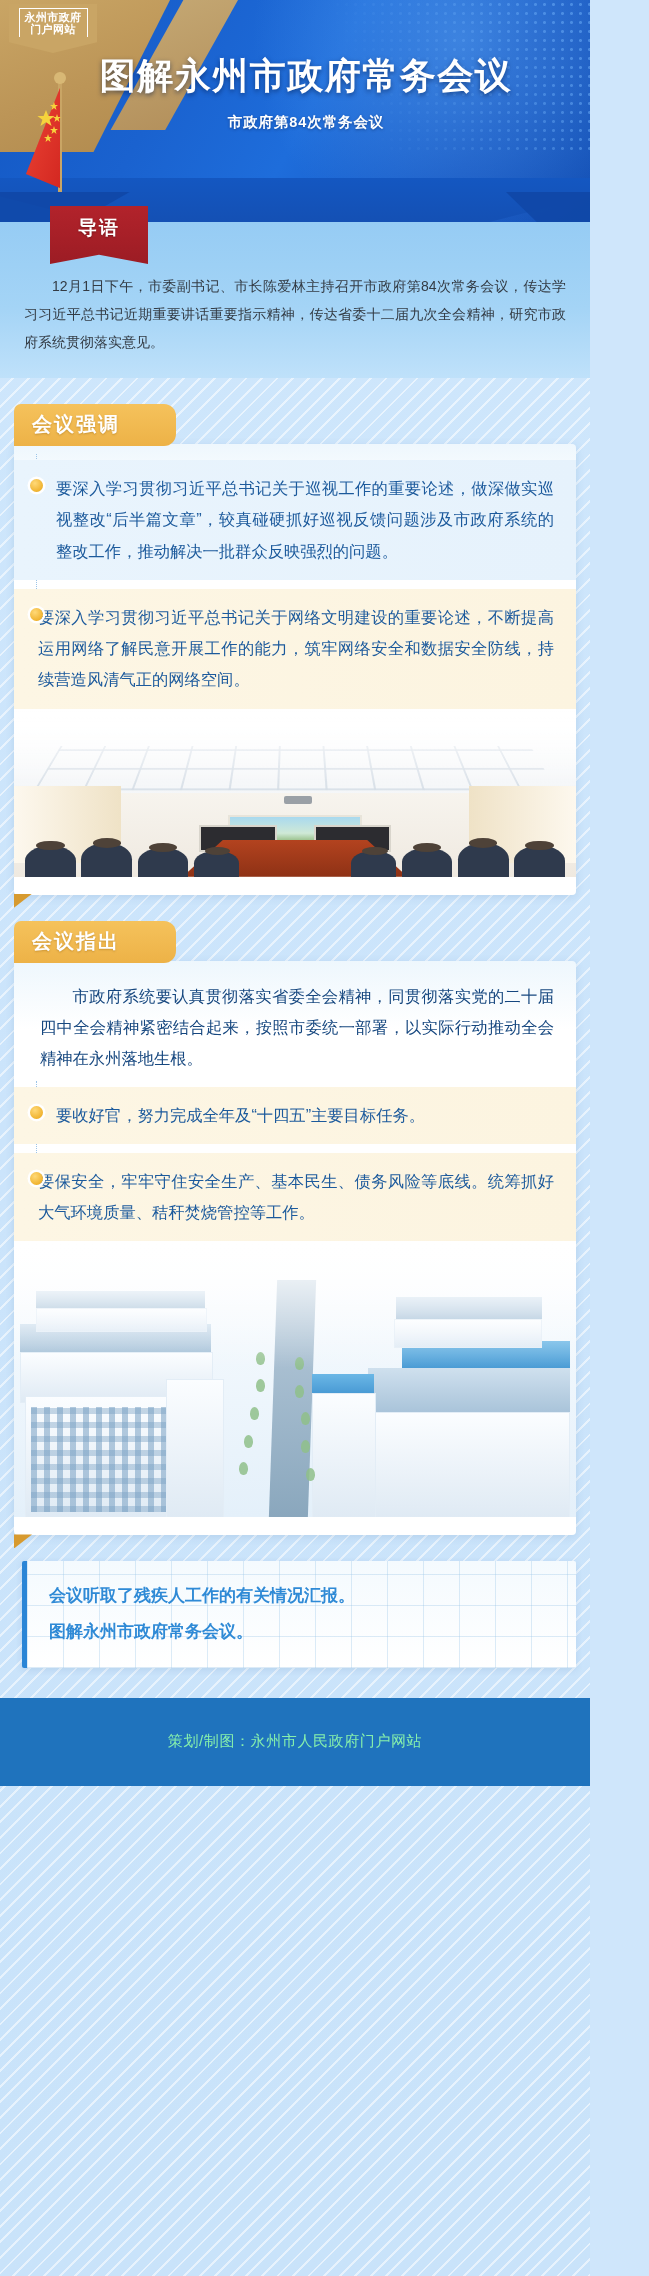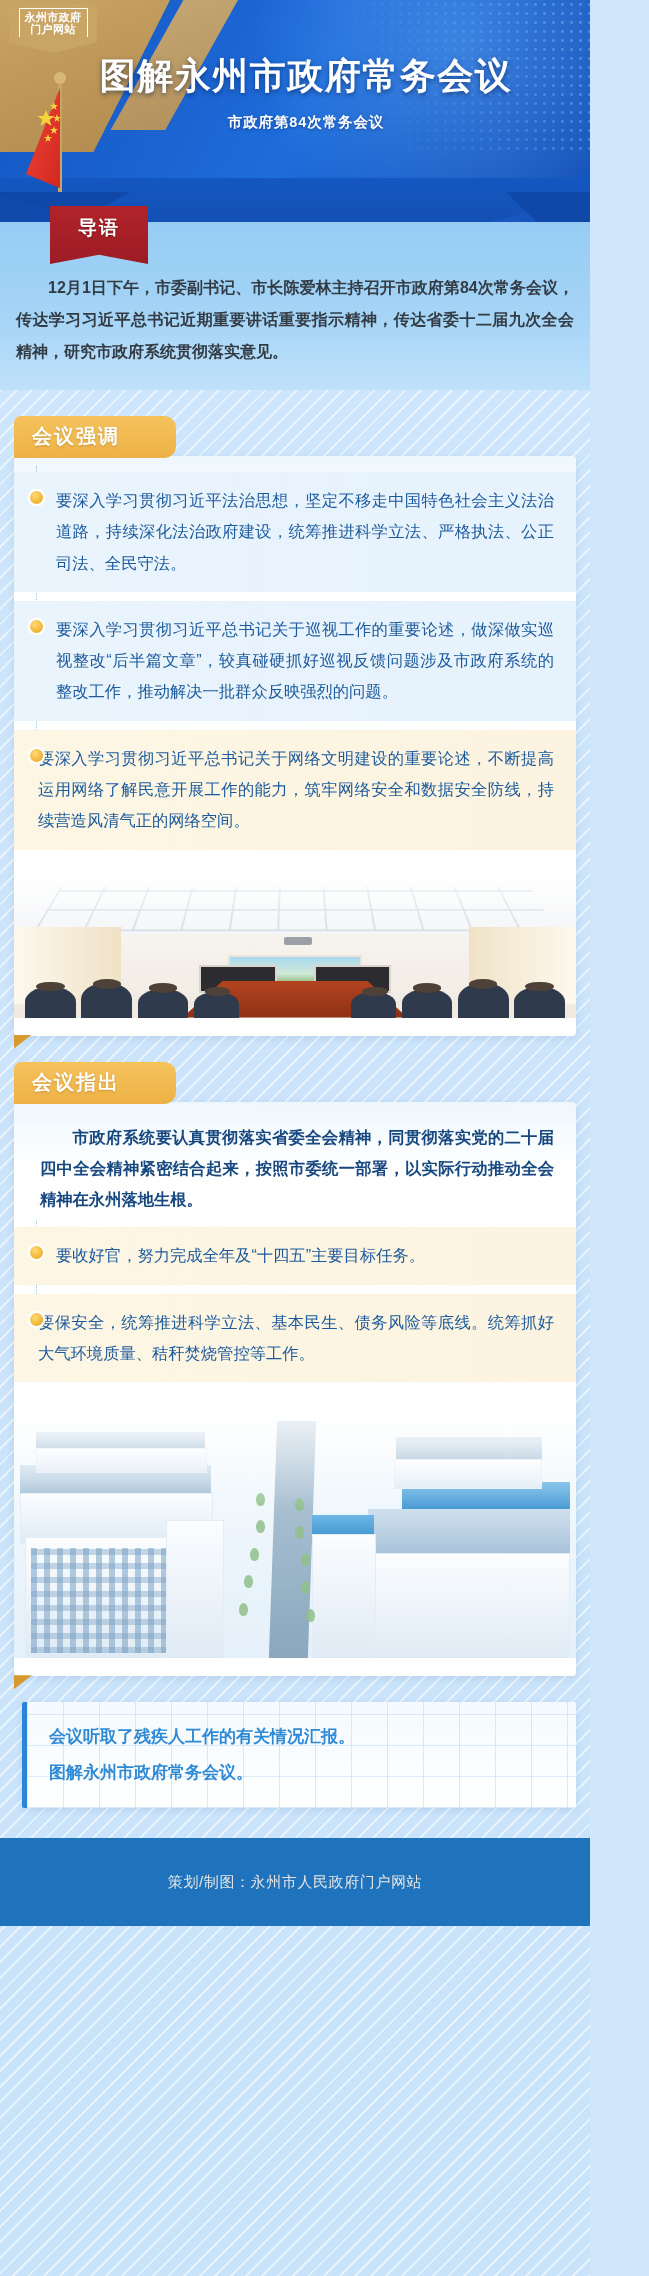--- a/index.html
+++ b/index.html
@@ -114,27 +114,26 @@
     background:linear-gradient(180deg,#b2232b,#9c1c24);
     clip-path:polygon(0 0,100% 0,100% 100%,50% 84%,0 100%);
     display:flex;align-items:flex-start;justify-content:center;
     box-shadow:2px 3px 6px rgba(0,0,0,.22);
   }
   .daoyu span{
     color:#fff;font-size:19px;font-weight:bold;letter-spacing:2px;margin-top:9px;
     text-shadow:0 1px 2px rgba(0,0,0,.3);
   }
   .intro-text{
-    margin:0 16px;
+    margin:0 24px;
     color:#333b44;
-    font-size:16px;
+    font-size:14px;
     line-height:2.0;
     text-indent:2em;
     text-align:justify;
-    font-weight:bold;
   }
 
   
   .section{position:relative;margin:0 14px 0 14px;padding-top:26px;border-radius:22px;}
   .tab{
     position:relative;display:inline-block;z-index:4;
     background:linear-gradient(180deg,#f5c25c,#edb247);
     color:#ffffff;font-size:20px;font-weight:bold;letter-spacing:2px;
     padding:7px 26px 8px 18px;
     border-radius:7px 12px 12px 0;
@@ -149,21 +148,21 @@
   }
   .card{
     position:relative;margin-top:-2px;
     background:linear-gradient(180deg,#eef7fd 0%,#ffffff 12%,#ffffff 100%);
     border-radius:0 4px 4px 4px;
     box-shadow:0 2px 8px rgba(40,90,150,.13);
     padding:16px 0 18px 0;
   }
   .card-lead{
     margin:4px 22px 12px 26px;
-    color:#16477f;font-size:16.3px;font-weight:bold;line-height:1.92;
+    color:#16477f;font-size:16.3px;font-weight:normal;line-height:1.92;
     text-indent:2em;text-align:justify;
   }
   .bullets{position:relative;margin:0;padding:0;list-style:none;}
   .bullets:before{
     content:"";position:absolute;left:22px;top:-6px;bottom:-4px;width:0;
     border-left:1.6px dotted #9cc4e8;
   }
   .bullet{
     position:relative;
     padding:13px 22px 13px 42px;
@@ -253,21 +252,21 @@
     margin:0 0 5px 0;color:#2f8ad6;font-size:17px;font-weight:bold;line-height:1.8;
   }
   .closing p:last-child{margin-bottom:0;}
 
   
   .footer{
     margin-top:30px;height:88px;
     background:#1f73bd;
     display:flex;align-items:center;justify-content:center;
   }
-  .footer span{color:#e5e5e5;font-size:15px;letter-spacing:.6px;}
+  .footer span{color:#86efac;font-size:15px;letter-spacing:.6px;}
 </style>
 </head>
 <body>
 
 <div id="page">
 
   <div class="header">
     <div class="hdr-poly"></div>
     <div class="hdr-dots"></div>
     <div class="hdr-gold"></div>
@@ -318,24 +317,20 @@
       </div>
     </div>
     <p class="intro-text">12月1日下午，市委副书记、市长陈爱林主持召开市政府第84次常务会议，传达学习习近平总书记近期重要讲话重要指示精神，传达省委十二届九次全会精神，研究市政府系统贯彻落实意见。</p>
   </div>
 
   <div class="section">
     <div class="tab">会议强调</div>
     <div class="tab-notch"></div>
     <div class="card">
       <ul class="bullets">
-        <li class="bullet sky">
-          <span class="dot"></span>
-          <span>要深入学习贯彻习近平法治思想，坚定不移走中国特色社会主义法治道路，持续深化法治政府建设，统筹推进科学立法、严格执法、公正司法、全民守法。</span>
-        </li>
         <li class="bullet sky">
           <span class="dot"></span>
           <span>要深入学习贯彻习近平总书记关于巡视工作的重要论述，做深做实巡视整改“后半篇文章”，较真碰硬抓好巡视反馈问题涉及市政府系统的整改工作，推动解决一批群众反映强烈的问题。</span>
         </li>
         <li class="bullet cream">
           <span class="dot"></span>
           <span>要深入学习贯彻习近平总书记关于网络文明建设的重要论述，不断提高运用网络了解民意开展工作的能力，筑牢网络安全和数据安全防线，持续营造风清气正的网络空间。</span>
         </li>
       </ul>
 
@@ -378,21 +373,21 @@
     <div class="tab-notch"></div>
     <div class="card">
       <p class="card-lead">市政府系统要认真贯彻落实省委全会精神，同贯彻落实党的二十届四中全会精神紧密结合起来，按照市委统一部署，以实际行动推动全会精神在永州落地生根。</p>
       <ul class="bullets">
         <li class="bullet cream">
           <span class="dot"></span>
           <span>要收好官，努力完成全年及“十四五”主要目标任务。</span>
         </li>
         <li class="bullet cream">
           <span class="dot"></span>
-          <span>要保安全，统筹推进科学立法、基本民生、债务风险等底线。统筹抓好大气环境质量、秸秆焚烧管控等工作。</span>
+          <span>要保安全，牢牢守住安全生产、基本民生、债务风险等底线。统筹抓好大气环境质量、秸秆焚烧管控等工作。</span>
         </li>
       </ul>
 
       <div class="photo photo-city">
         <div class="ct-sky"></div>
         <div class="ct-road"></div>
 
         <div class="ct-roof" style="left:1%;top:30%;width:34%;height:12%"></div>
         <div class="ct-b" style="left:1%;top:40%;width:34%;height:18%"></div>
         <div class="ct-roof" style="left:4%;top:18%;width:30%;height:7%"></div>

